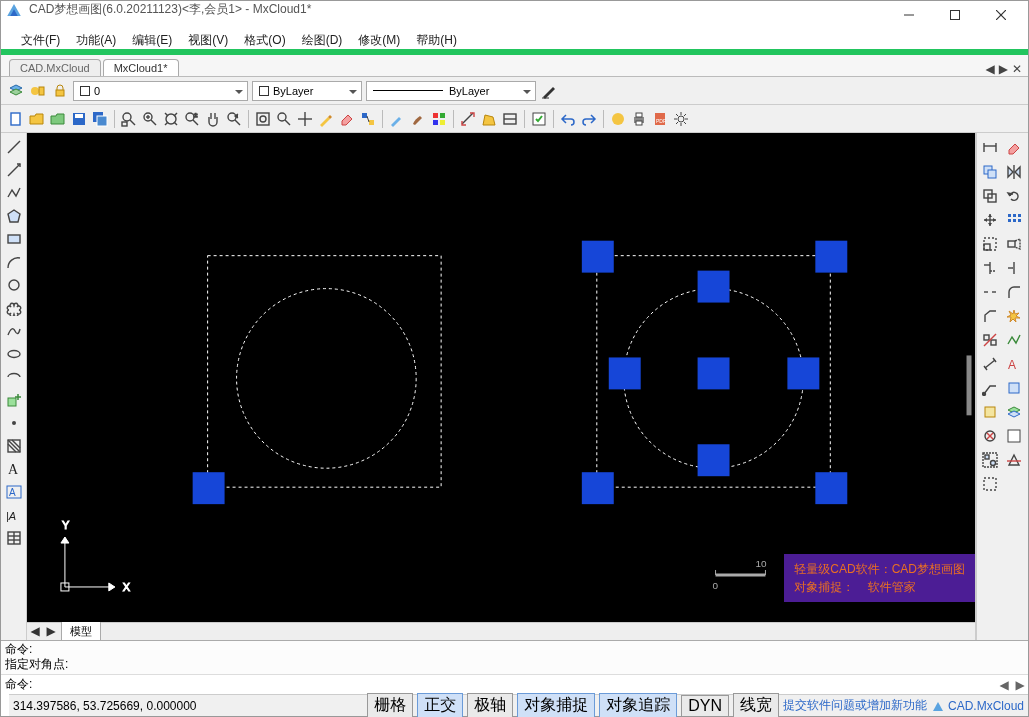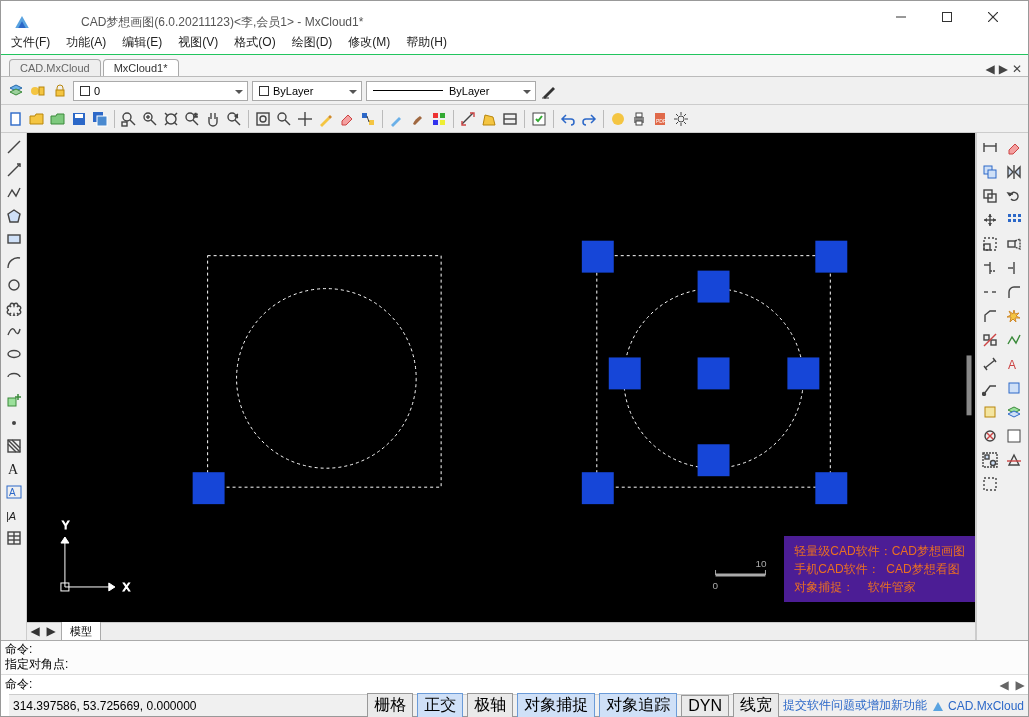--- a/index.html
+++ b/index.html
@@ -1,23 +1,23 @@
 <!DOCTYPE html>
 <html><head>
 <meta charset="utf-8">
 <style>
 * { margin: 0; padding: 0; box-sizing: border-box; }
 body { font-family: "Microsoft YaHei", sans-serif; font-size: 12px; background: #f0f0f0; overflow: hidden; }
 .window { width: 1029px; height: 717px; background: #fff; display: flex; flex-direction: column; border: 1px solid #999; }
-.titlebar { height: 30px; display: flex; align-items: flex-end; padding: 0 12px; background: #fff; gap: 44px; }
+.titlebar { height: 30px; display: flex; align-items: flex-start; padding: 0 4px; background: #fff; }
 .titlebar .logo { width: 18px; height: 18px; margin-right: 6px; }
 .titlebar .title { flex: 1; color: #555; font-size: 12px; }
 .titlebar .winbtns { display: flex; }
 .titlebar .winbtn { width: 46px; height: 28px; display: flex; align-items: center; justify-content: center; color: #333; cursor: pointer; }
-.menubar { height: 24px; display: flex; align-items: center; padding: 0 2px; background: #fff; border-bottom: 1px solid #22c55e; }
+.menubar { height: 24px; display: flex; align-items: center; padding: 0 12px; background: #fff; border-bottom: 6px solid #22c55e; }
 .menubar .mitem { padding: 3px 8px; cursor: pointer; color: #222; }
 .tabbar { height: 22px; display: flex; align-items: flex-end; padding-left: 8px; background: #f6f6f6; border-bottom: 1px solid #bbb; justify-content: space-between; }
 .tabbar .tabs { display: flex; }
 .tabbar .tab { padding: 2px 10px; border: 1px solid #aaa; border-bottom: none; background: #eee; border-top-left-radius: 4px; border-top-right-radius: 4px; margin-right: 2px; color: #666; cursor: pointer; font-size: 11px; }
 .tabbar .tab.active { background: #fff; color: #333; font-weight: 500; }
 .tabbar .tabnav { display: flex; padding: 0 6px; gap: 4px; color: #444; }
 .tabbar .tabnav span { cursor: pointer; }
 .propbar { height: 28px; display: flex; align-items: center; padding: 2px 6px; background: #f0f0f0; border-bottom: 1px solid #ccc; gap: 4px; }
 .propbar .icon, .toolbar .icon { width: 18px; height: 18px; display: flex; align-items: center; justify-content: center; cursor: pointer; }
 .propbar .combo { height: 20px; border: 1px solid #aaa; background: #fff; padding: 0 16px 0 6px; display: flex; align-items: center; position: relative; cursor: pointer; font-size: 11px; }
@@ -480,21 +480,20 @@
             <line x1="50" y1="3" x2="50" y2="8" stroke="#aaa"></line>
             <text x="-3" y="22" font-size="10">0</text>
             <text x="40" y="0" font-size="10">10</text>
           </g>
 
           <line x1="944" y1="220" x2="944" y2="280" stroke="#888" stroke-width="5"></line>
         </svg>
 
         <div class="info-box">
           <div><span class="orange">轻量级CAD软件：</span><span class="orange">CAD梦想画图</span></div>
-          <div><span class="orange">手机CAD软件：</span>&nbsp;&nbsp;<span class="orange">CAD梦想看图</span></div>
           <div><span class="orange">对象捕捉：</span>&nbsp;&nbsp;&nbsp;&nbsp;<span class="orange">软件管家</span></div>
         </div>
       </div>
       <div class="hscroll">
         <span class="nav">◀</span>
         <span class="nav">▶</span>
         <span class="modeltab">模型</span>
       </div>
     </div>
 

